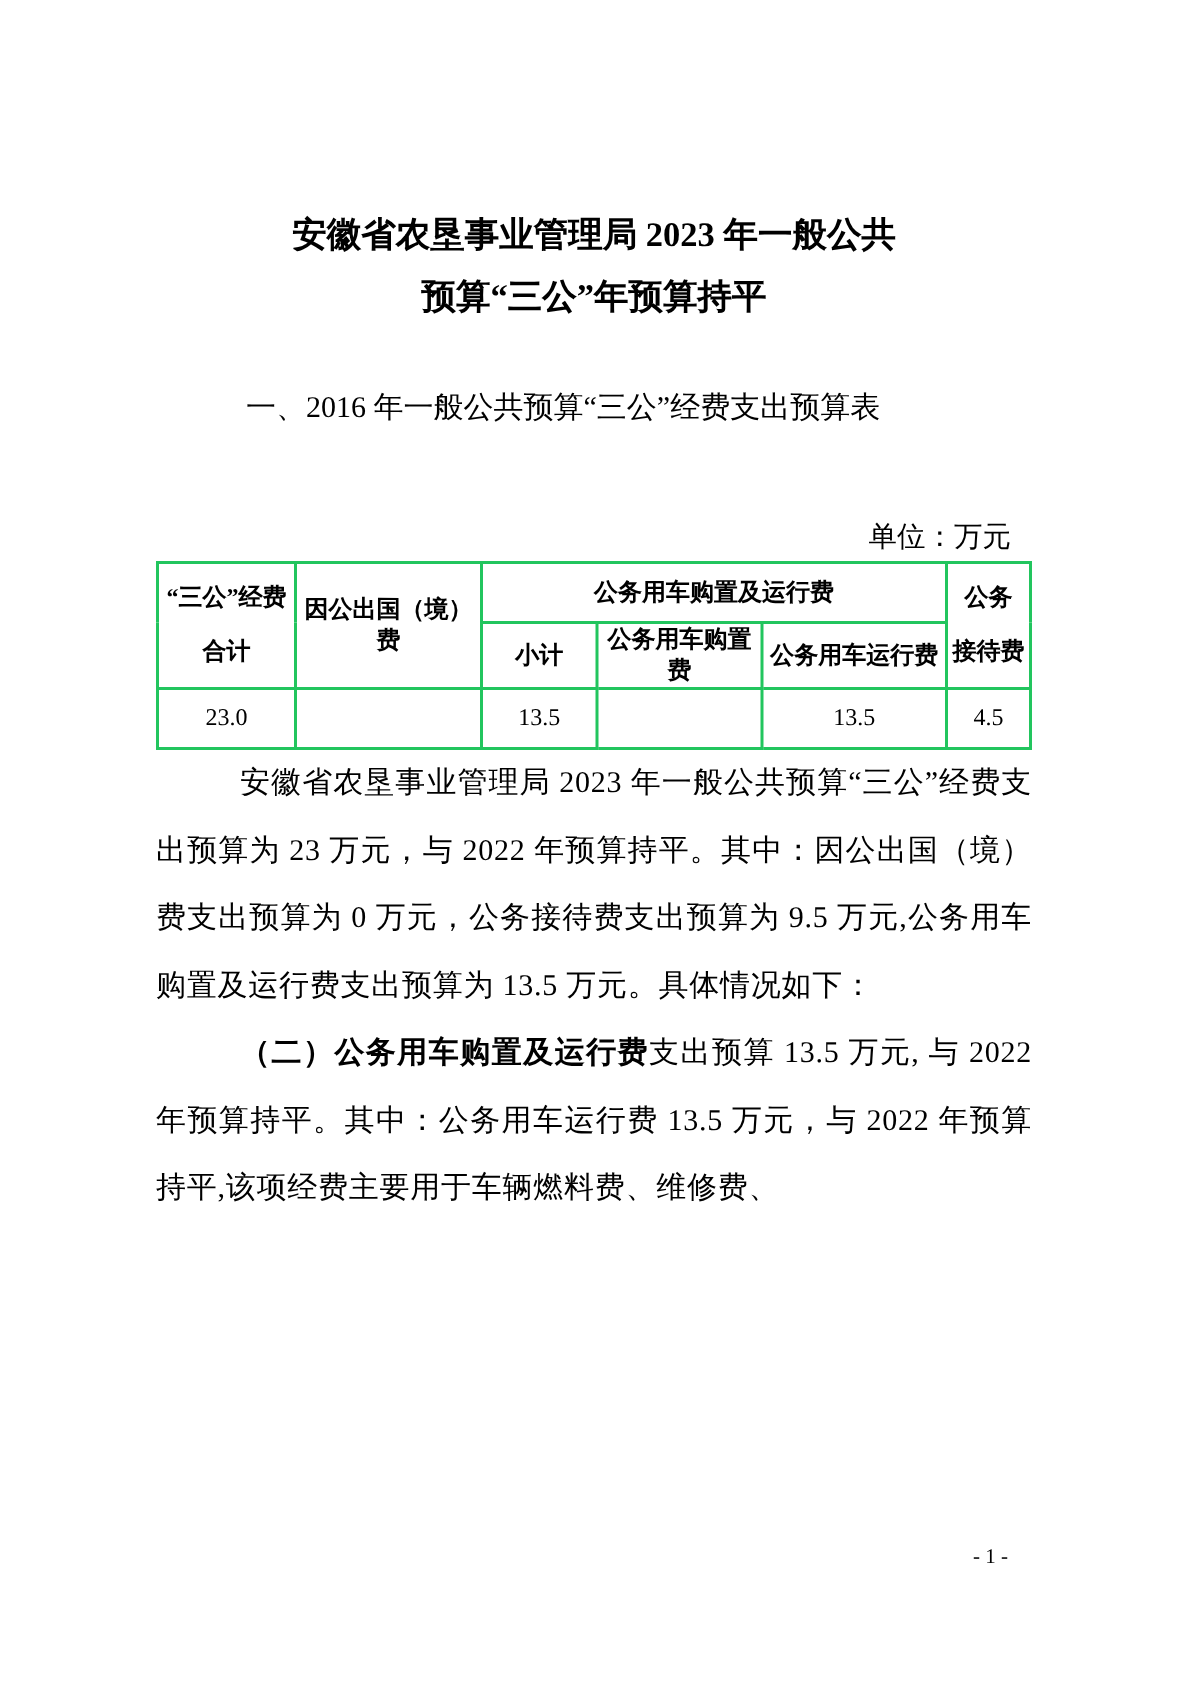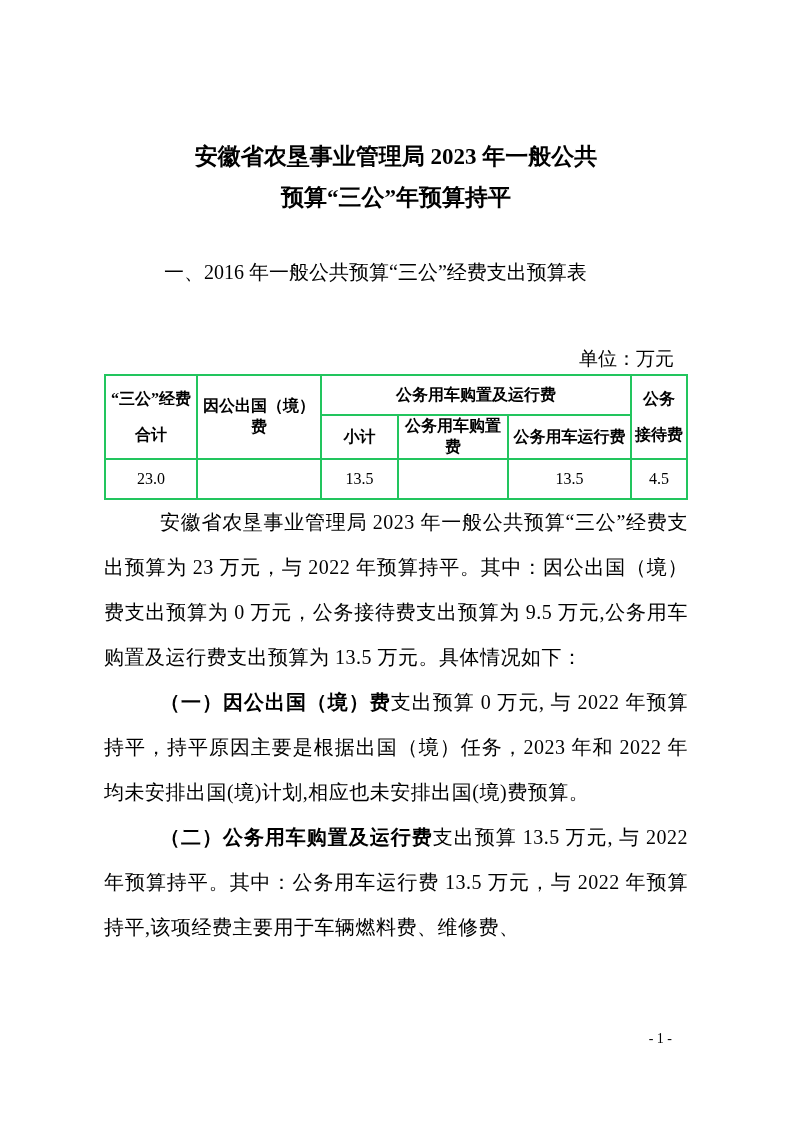--- a/index.html
+++ b/index.html
@@ -118,23 +118,20 @@
         <td></td>
         <td>13.5</td>
         <td>4.5</td>
       </tr>
     </tbody>
   </table>
 
 
   <p class="body-para">安徽省农垦事业管理局 2023 年一般公共预算“三公”经费支出预算为 23 万元，与 2022 年预算持平。其中：因公出国（境）费支出预算为 0 万元，公务接待费支出预算为 9.5 万元,公务用车购置及运行费支出预算为 13.5 万元。具体情况如下：</p>
 
-  <p class="body-para">
-    <span class="lead">（一）因公出国（境）费</span><span>支出预算 0 万元, 与 2022 年预算持平，持平原因主要是根据出国（境）任务，2023 年和 2022 年均未安排出国(境)计划,相应也未安排出国(境)费预算。</span>
-  </p>
 
   <p class="body-para">
     <span class="lead">（二）公务用车购置及运行费</span><span>支出预算 13.5 万元, 与 2022 年预算持平。其中：公务用车运行费 13.5 万元，与 2022 年预算持平,该项经费主要用于车辆燃料费、维修费、</span>
   </p>
 
   <div class="page-footer">- 1 -</div>
 
 </div>
 
 </body></html>

